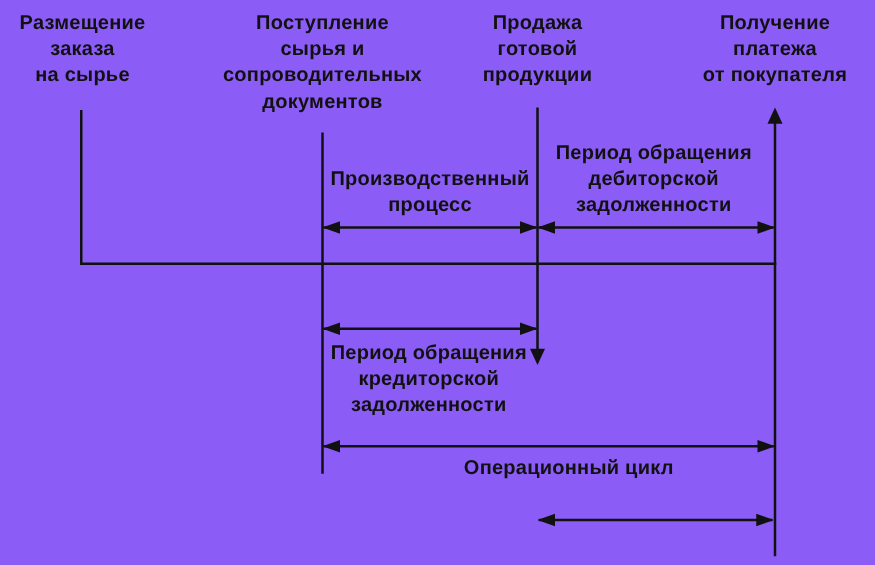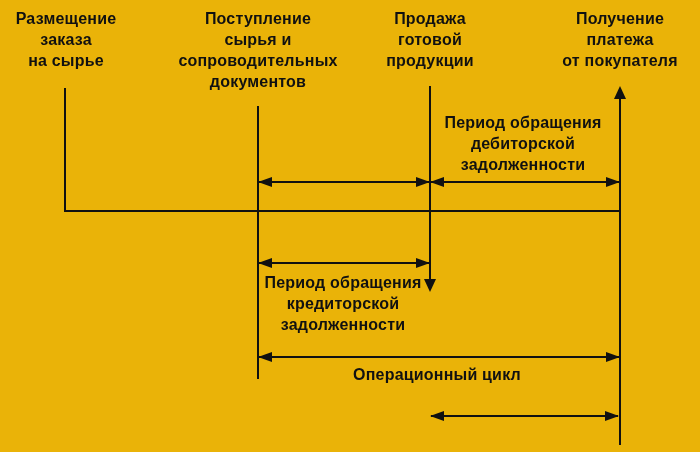--- a/index.html
+++ b/index.html
@@ -4,21 +4,21 @@
 <style>
   html, body {
     margin: 0;
     padding: 0;
     background: #ffffff;
   }
   .canvas {
     position: relative;
     width: 700px;
     height: 452px;
-    background: #eab308;
+    background: #8b5cf6;
     font-family: "Liberation Sans", sans-serif;
     color: #111111;
     overflow: hidden;
   }
   .label {
     position: absolute;
     font-weight: bold;
     font-size: 16px;
     line-height: 21px;
     text-align: center;
@@ -107,21 +107,23 @@
   <div class="vline arrow-up" style="left:619px; top:97px; height:348px;"></div>
 
   <div class="hline" style="left:65px; top:210px; width:556px;"></div>
 
   <div class="harrow" style="left:259px; top:181px; width:170px;"></div>
   <div class="harrow" style="left:431px; top:181px; width:188px;"></div>
   <div class="harrow" style="left:259px; top:262px; width:170px;"></div>
   <div class="harrow" style="left:259px; top:356px; width:360px;"></div>
   <div class="harrow" style="left:431px; top:415px; width:187px;"></div>
 
+  <div class="label" style="left:234px; top:133px; width:220px;">Производственный
+процесс</div>
   <div class="label" style="left:423px; top:112px; width:200px;">Период обращения
 дебиторской
 задолженности</div>
   <div class="label" style="left:243px; top:272px; width:200px;">Период обращения
 кредиторской
 задолженности</div>
-  <div class="label" style="left:287px; top:364px; width:300px;text-align:center;">Операционный цикл</div>
+  <div class="label" style="left:305px; top:364px; width:300px;text-align:center;">Операционный цикл</div>
 
 </div>
 
 </body></html>

